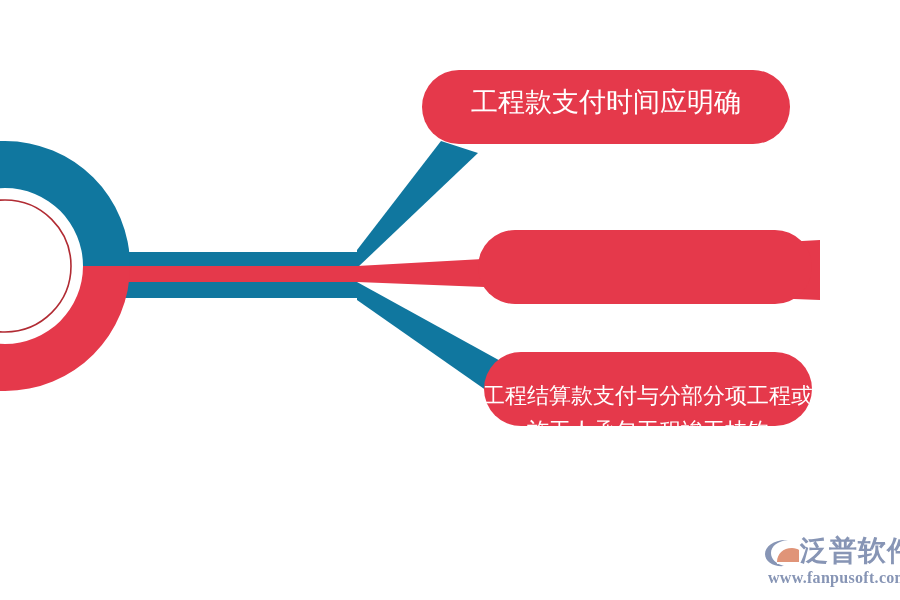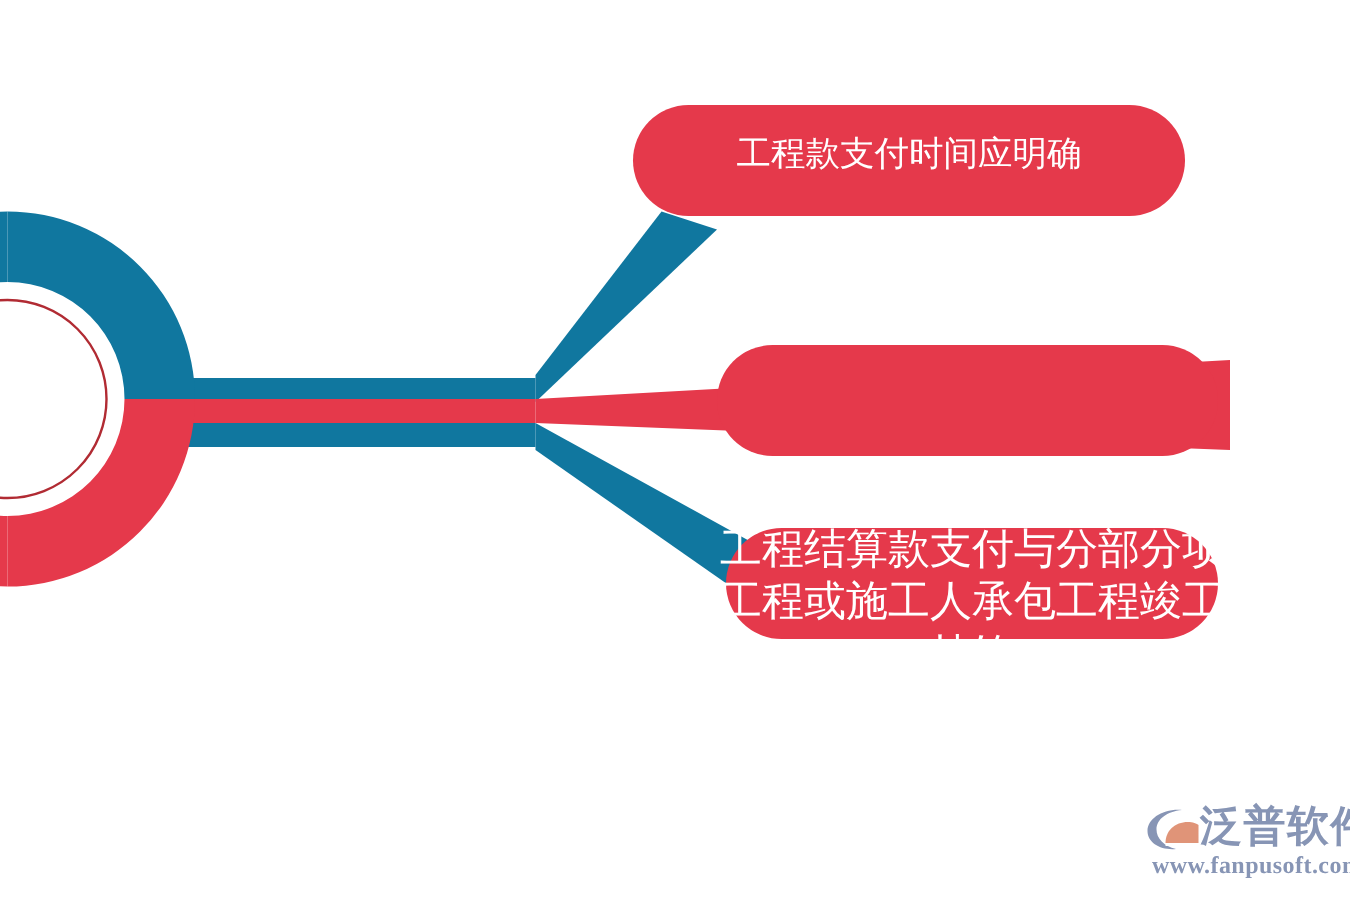--- a/index.html
+++ b/index.html
@@ -25,43 +25,43 @@
   .diagram-svg {
     position: absolute;
     left: 0;
     top: 0;
     width: 900px;
     height: 600px;
   }
   .node-text {
     position: absolute;
     color: #ffffff;
-    font-size: 23px;
+    font-size: 27px;
     line-height: 38px;
     font-weight: 400;
     text-align: center;
     white-space: nowrap;
     letter-spacing: 0px;
   }
   #node1-text {
     left: 422px;
     top: 83px;
     width: 368px;
   }
   #node2-text {
     left: 478px;
     top: 240px;
     width: 334px;
     white-space: normal;
   }
   #node3-text {
     left: 474px;
-    top: 348px;
+    top: 378px;
     width: 348px;
-    font-size: 28px;
+    font-size: 22px;
     line-height: 35px;
     white-space: normal;
   }
   
   #logo {
     position: absolute;
     left: 764px;
     top: 534px;
     width: 132px;
     height: 58px;

